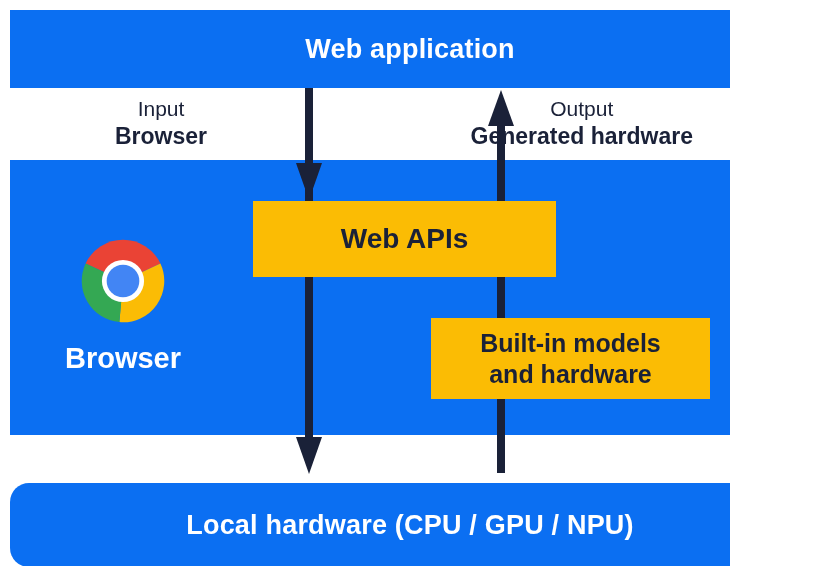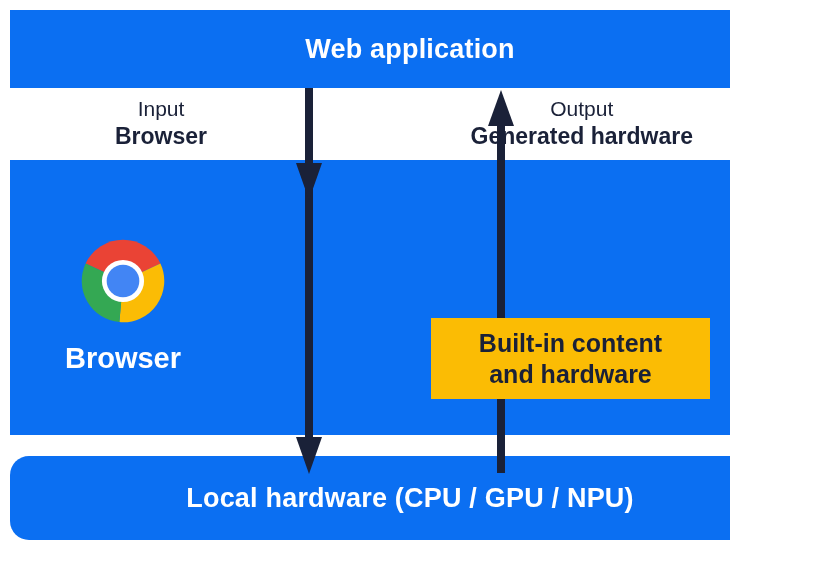--- a/index.html
+++ b/index.html
@@ -8,21 +8,21 @@
   }
   *{margin:0;padding:0;box-sizing:border-box;}
   html,body{background:#ffffff;}
   body{font-family:"Liberation Sans","DejaVu Sans",sans-serif;}
   .canvas{position:relative;width:730px;height:566px;background:#ffffff;overflow:hidden;}
 
   .bar{position:absolute;left:10px;width:800px;background:var(--blue);
        display:flex;align-items:center;justify-content:center;z-index:0;}
   .bar-top{top:10px;height:78px;}
   .bar-mid{top:160px;height:275px;}
-  .bar-bottom{top:456px;height:84px;border-radius:19px;}
+  .bar-bottom{top:483px;height:84px;border-radius:19px;}
   .bar-label{color:var(--text_white);font-size:27px;font-weight:700;letter-spacing:.2px;}
 
   .io-block{position:absolute;top:95px;color:var(--ink_navy);z-index:0;}
   .io-input{left:115px;text-align:center;}
   .io-output{right:37px;text-align:center;}
   .io-title{font-size:21px;font-weight:400;line-height:27px;}
   .io-value{font-size:23px;font-weight:700;line-height:28px;}
 
   
   .arrow-line{position:absolute;width:8px;background:var(--ink_navy);z-index:1;}
@@ -76,22 +76,25 @@
 
   <svg class="chrome-logo" viewBox="0 0 100 100" aria-hidden="true">
     <path d="M50,50 L6.5,29.7 A48,48 0 0 1 93.5,29.7 Z" fill="#ea4335"></path>
     <path d="M50,50 L93.5,29.7 A48,48 0 0 1 45.8,97.8 Z" fill="#fbbc05"></path>
     <path d="M50,50 L45.8,97.8 A48,48 0 0 1 6.5,29.7 Z" fill="#34a853"></path>
     <circle cx="50" cy="50" r="24.5" fill="#ffffff"></circle>
     <circle cx="50" cy="50" r="19" fill="#4285f4"></circle>
   </svg>
   <div class="browser-label">Browser</div>
 
+  <div class="ybox ybox-webapis">
+    <span>Web APIs</span>
+  </div>
   <div class="ybox ybox-builtin">
-    <span>Built-in content</span>
+    <span>Built-in models</span>
     <span>and hardware</span>
   </div>
 
   <div class="bar bar-bottom">
     <span class="bar-label">Local hardware (CPU / GPU / NPU)</span>
   </div>
 
 </div>
 
 </body></html>

